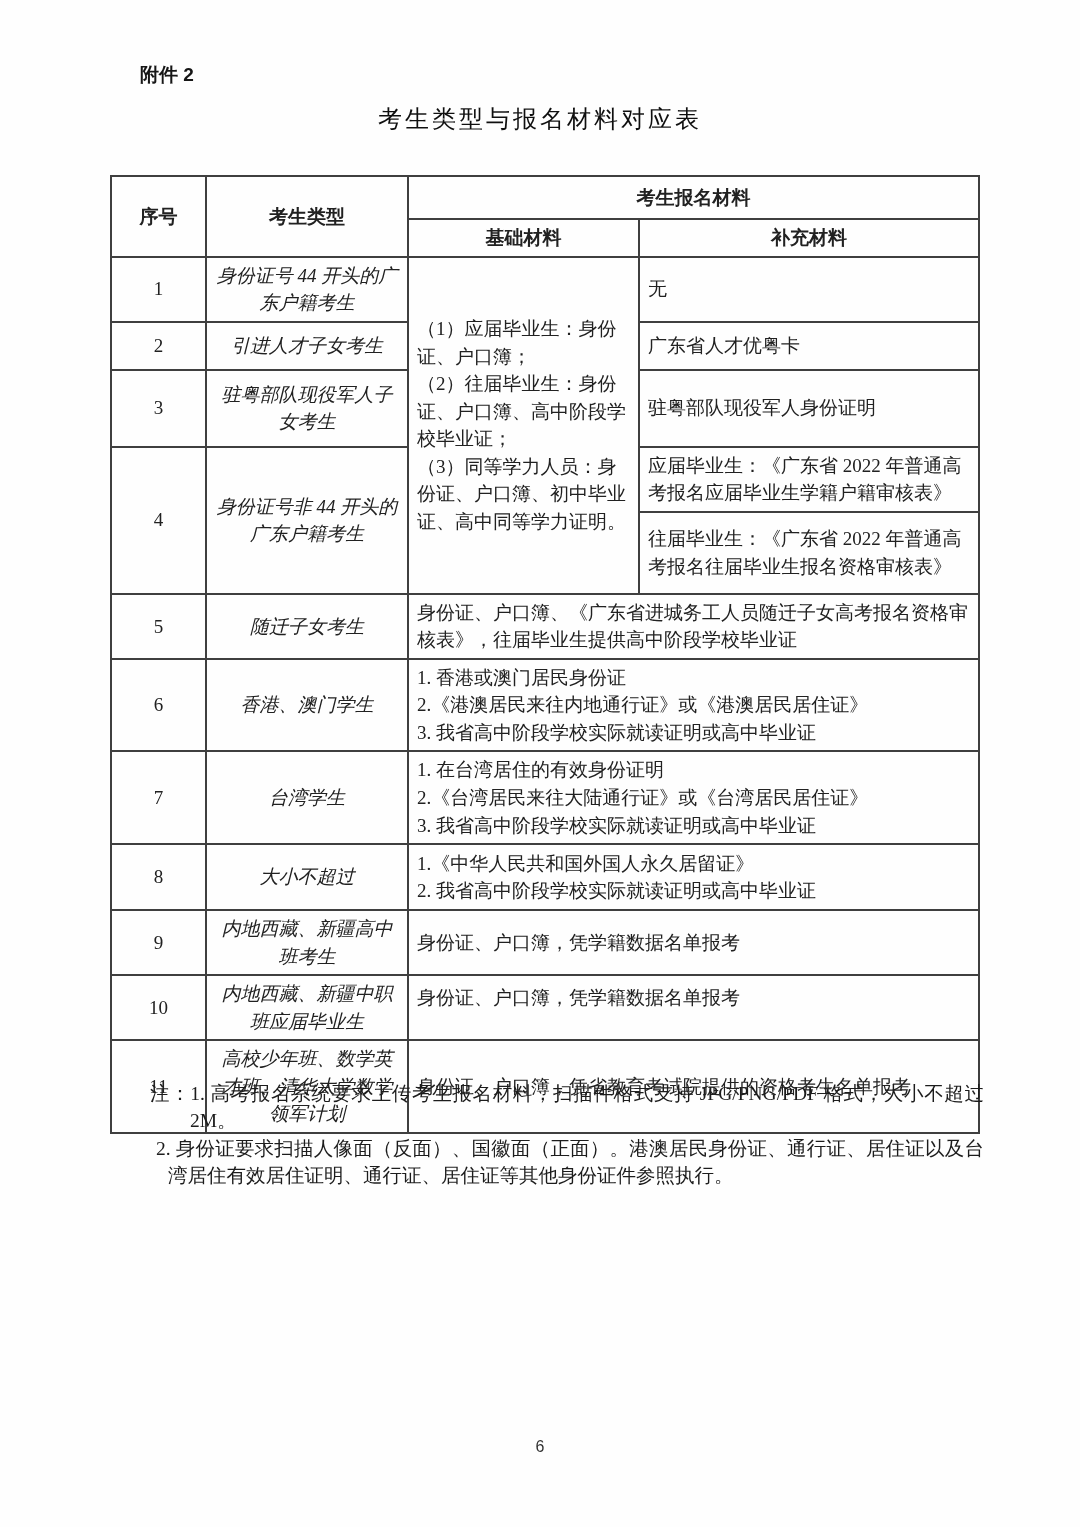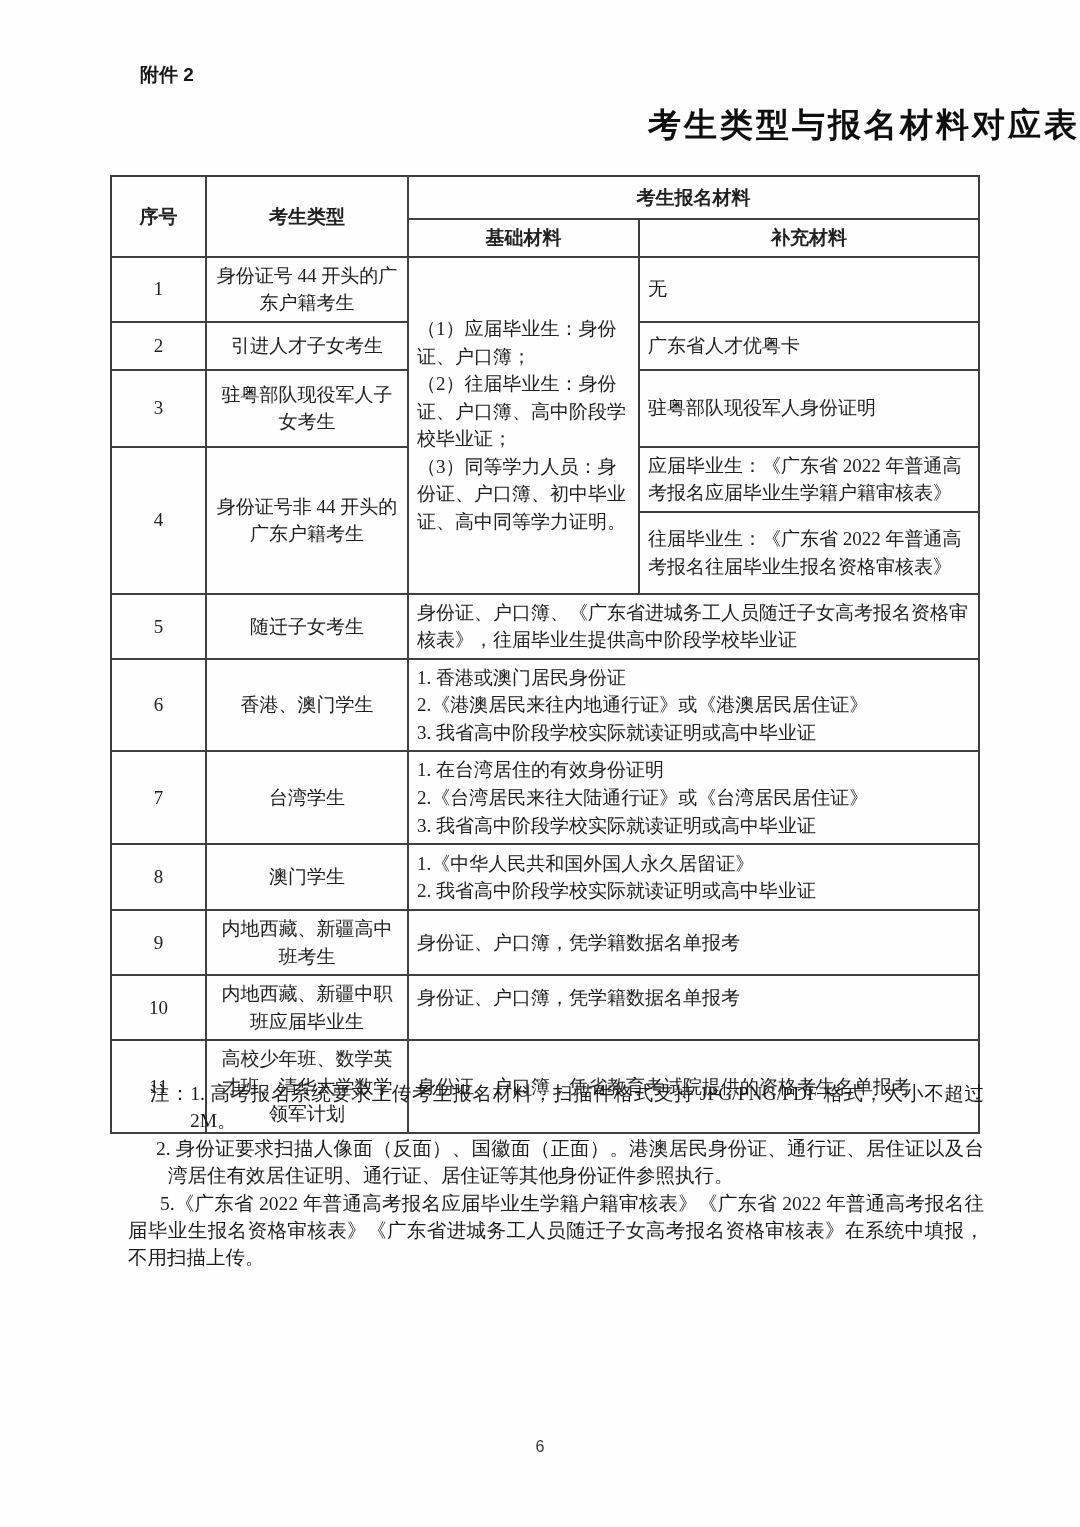--- a/index.html
+++ b/index.html
@@ -9,40 +9,40 @@
   }
   .page{
     position:relative;width:1080px;height:1527px;background:#fefefe;overflow:hidden;
   }
   .attachment{
     position:absolute;left:140px;top:62px;
     font-family:"Liberation Sans","DejaVu Sans",sans-serif;
     font-weight:bold;font-size:19px;color:#161616;
   }
   .doc-title{
-    position:absolute;left:0;top:103px;width:1080px;text-align:right;
+    position:absolute;left:0;top:103px;width:1080px;text-align:center;
     font-family:"Liberation Sans","DejaVu Sans",sans-serif;
-    font-weight:bold;font-size:33px;letter-spacing:3px;color:#0f0f0f;
+    font-weight:normal;font-size:24px;letter-spacing:3px;color:#0f0f0f;
   }
   table.main{
     position:absolute;left:110px;top:175px;width:868px;
     border-collapse:collapse;table-layout:fixed;
   }
   table.main td{
     border:2px solid #3f3f3f;
     font-size:19px;line-height:1.45;color:#212121;
     vertical-align:middle;padding:4px 8px;
     overflow:hidden;
   }
   td.hdr{
     font-weight:bold;font-size:21px;text-align:center;color:#141414;margin-left:44px;
   }
   td.num{text-align:center;font-size:19px;}
   td.num-top{vertical-align:top;padding-top:8px;}
-  td.ctype{text-align:center;padding:4px 10px;}
+  td.ctype{text-align:center;padding:4px 10px;font-style:italic;}
   td.mat{text-align:left;padding:6px 12px;line-height:1.5;}
   td.basic-merged{vertical-align:middle;padding:8px 10px;line-height:1.62;}
   .mline{margin:0;}
   .trh1{height:43px}.trh2{height:24px}
   .tr1{height:59px}.tr2{height:48px}.tr3{height:77px}
   .tr4a{height:56px}.tr4b{height:82px}
   .tr5{height:58px}.tr6{height:82px}.tr7{height:86px}.tr8{height:66px}
   .tr9{height:60px}.tr10{height:53px}.tr11{height:83px}
   .notes{
     position:absolute;left:110px;top:1080px;width:874px;
@@ -137,21 +137,21 @@
         <td class="ctype">台湾学生</td>
         <td class="mat" colspan="2">
           <p class="mline">1. 在台湾居住的有效身份证明</p>
           <p class="mline">2.《台湾居民来往大陆通行证》或《台湾居民居住证》</p>
           <p class="mline">3. 我省高中阶段学校实际就读证明或高中毕业证</p>
         </td>
       </tr>
 
       <tr class="tr8">
         <td class="num">8</td>
-        <td class="ctype">澳门学生</td>
+        <td class="ctype">大小不超过</td>
         <td class="mat" colspan="2">
           <p class="mline">1.《中华人民共和国外国人永久居留证》</p>
           <p class="mline">2. 我省高中阶段学校实际就读证明或高中毕业证</p>
         </td>
       </tr>
 
       <tr class="tr9">
         <td class="num">9</td>
         <td class="ctype">内地西藏、新疆高中班考生</td>
         <td class="mat" colspan="2">身份证、户口簿，凭学籍数据名单报考</td>
@@ -167,18 +167,17 @@
         <td class="num">11</td>
         <td class="ctype">高校少年班、数学英才班、清华大学数学领军计划</td>
         <td class="mat" colspan="2">身份证、户口簿，凭省教育考试院提供的资格考生名单报考</td>
       </tr>
     </tbody>
   </table>
 
   <div class="notes">
     <p class="note-first">注：1. 高考报名系统要求上传考生报名材料，扫描件格式支持 JPG/PNG/PDF 格式，大小不超过 2M。</p>
     <p class="note-hang">2. 身份证要求扫描人像面（反面）、国徽面（正面）。港澳居民身份证、通行证、居住证以及台湾居住有效居住证明、通行证、居住证等其他身份证件参照执行。</p>
-    <p class="note-flush">5.《广东省 2022 年普通高考报名应届毕业生学籍户籍审核表》《广东省 2022 年普通高考报名往届毕业生报名资格审核表》《广东省进城务工人员随迁子女高考报名资格审核表》在系统中填报，不用扫描上传。</p>
   </div>
 
   <div class="page-number">6</div>
 
 </div>
 
 </body></html>

